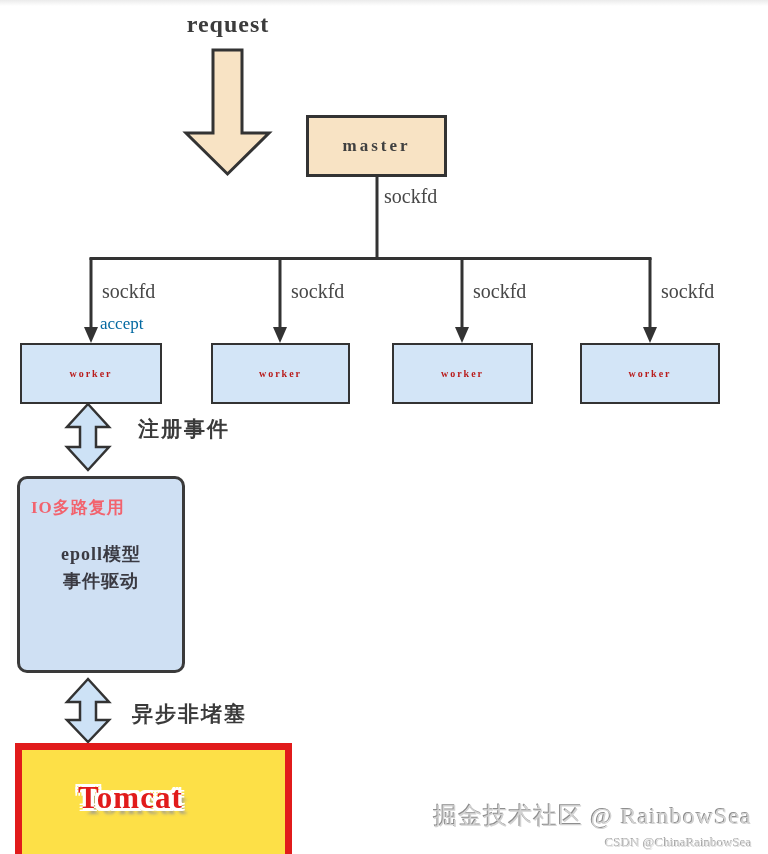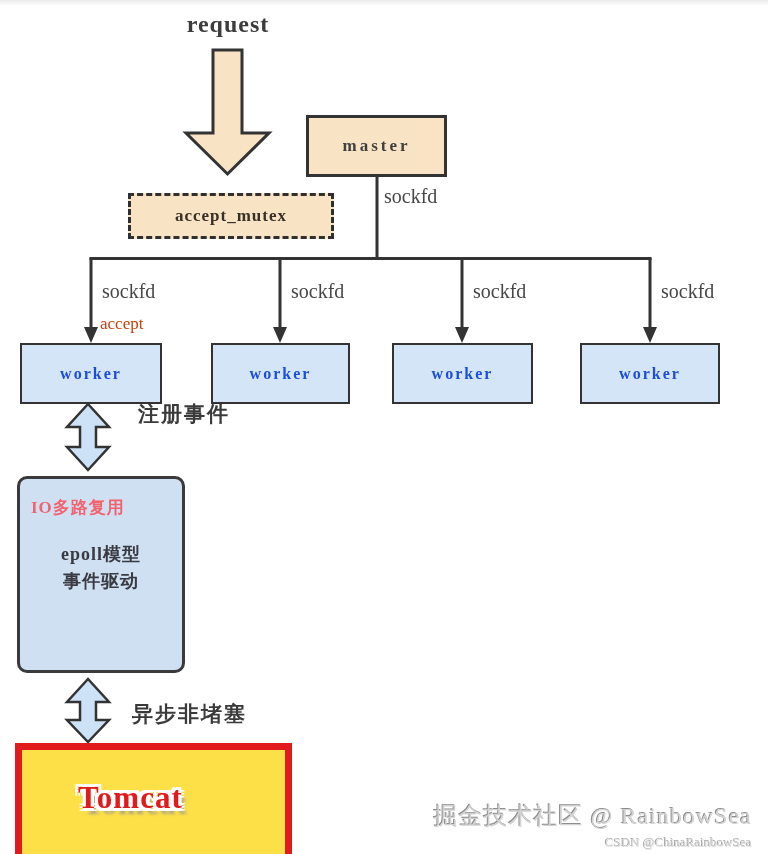--- a/index.html
+++ b/index.html
@@ -27,31 +27,31 @@
   .mutex-box { left:128px; top:193px; width:206px; height:46px;
     background:#f8e3c4; border:3px dashed #2f2f2f; }
   .mutex-box span { font-size:17px; font-weight:bold; color:#383128; letter-spacing:1px; }
 
   .sockfd { font-size:20px; color:#474747; }
   .sockfd-master { left:384px; top:185px; }
   .sockfd-b0 { left:102px; top:280px; }
   .sockfd-b1 { left:291px; top:280px; }
   .sockfd-b2 { left:473px; top:280px; }
   .sockfd-b3 { left:661px; top:280px; }
-  .accept-lbl { left:100px; top:314px; font-size:17px; color:#c2410c; }
+  .accept-lbl { left:100px; top:314px; font-size:17px; color:#0369a1; }
 
   .worker-box { top:343px; height:61px; background:#d3e5f7; border:2.5px solid #333; }
   .worker-b0 { left:20px;  width:142px; }
   .worker-b1 { left:211px; width:139px; }
   .worker-b2 { left:392px; width:141px; }
   .worker-b3 { left:580px; width:140px; }
-  .worker-box span { font-size:16px; font-weight:bold; color:#1d4ed8; letter-spacing:2px; }
+  .worker-box span { font-size:10px; font-weight:bold; color:#b91c1c; letter-spacing:2px; }
 
   .cn { font-weight:bold; font-size:21px; color:#3a3a3a; letter-spacing:2px; }
-  .register-lbl { left:138px; top:400px; }
+  .register-lbl { left:138px; top:415px; }
   .async-lbl { left:132px; top:700px; }
 
   .io-box { left:17px; top:476px; width:168px; height:197px;
     background:#cfe0f3; border:3px solid #3a3a3a; border-radius:10px; }
   .io-title { position:absolute; left:11px; top:17px; font-size:17px; font-weight:bold;
     color:#f2636e; letter-spacing:1px; white-space:nowrap; }
   .io-body { position:absolute; left:0; top:62px; width:100%; text-align:center;
     font-size:18px; font-weight:bold; color:#3a3a42; line-height:27px; letter-spacing:1px; }
 
   .tomcat-box { left:15px; top:743px; width:277px; height:124px;
@@ -95,23 +95,20 @@
 
     <polygon points="88,679 109,702 96,702 96,720 109,720 88,742 67,720 80,720 80,702 67,702" fill="#cde2f6" stroke="#333" stroke-width="2.5" stroke-linejoin="miter"></polygon>
   </svg>
 
   <div class="lbl request-lbl">request</div>
 
   <div class="box master-box">
     <span>master</span>
   </div>
 
-  <div class="box mutex-box">
-    <span>accept_mutex</span>
-  </div>
 
   <div class="lbl sockfd sockfd-master">sockfd</div>
 
   <div class="lbl sockfd sockfd-b0">sockfd</div>
   <div class="lbl sockfd sockfd-b1">sockfd</div>
   <div class="lbl sockfd sockfd-b2">sockfd</div>
   <div class="lbl sockfd sockfd-b3">sockfd</div>
 
   <div class="lbl accept-lbl">accept</div>
 

